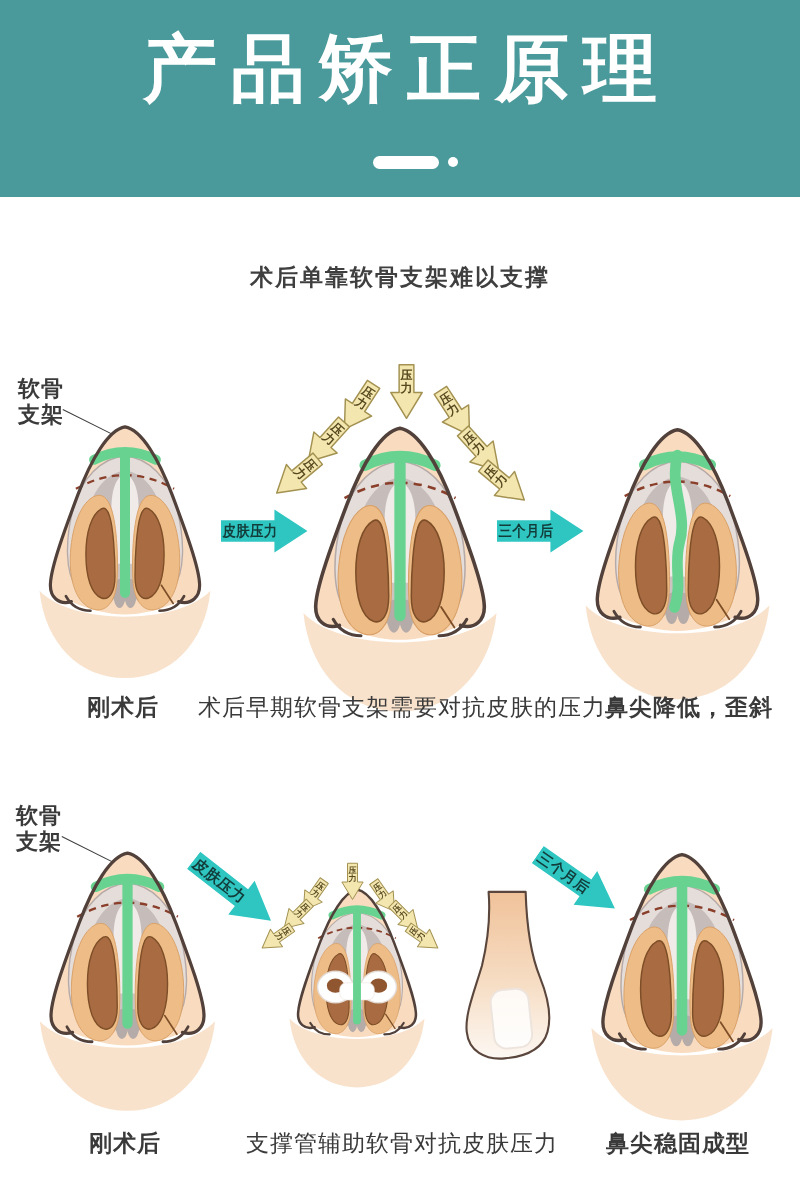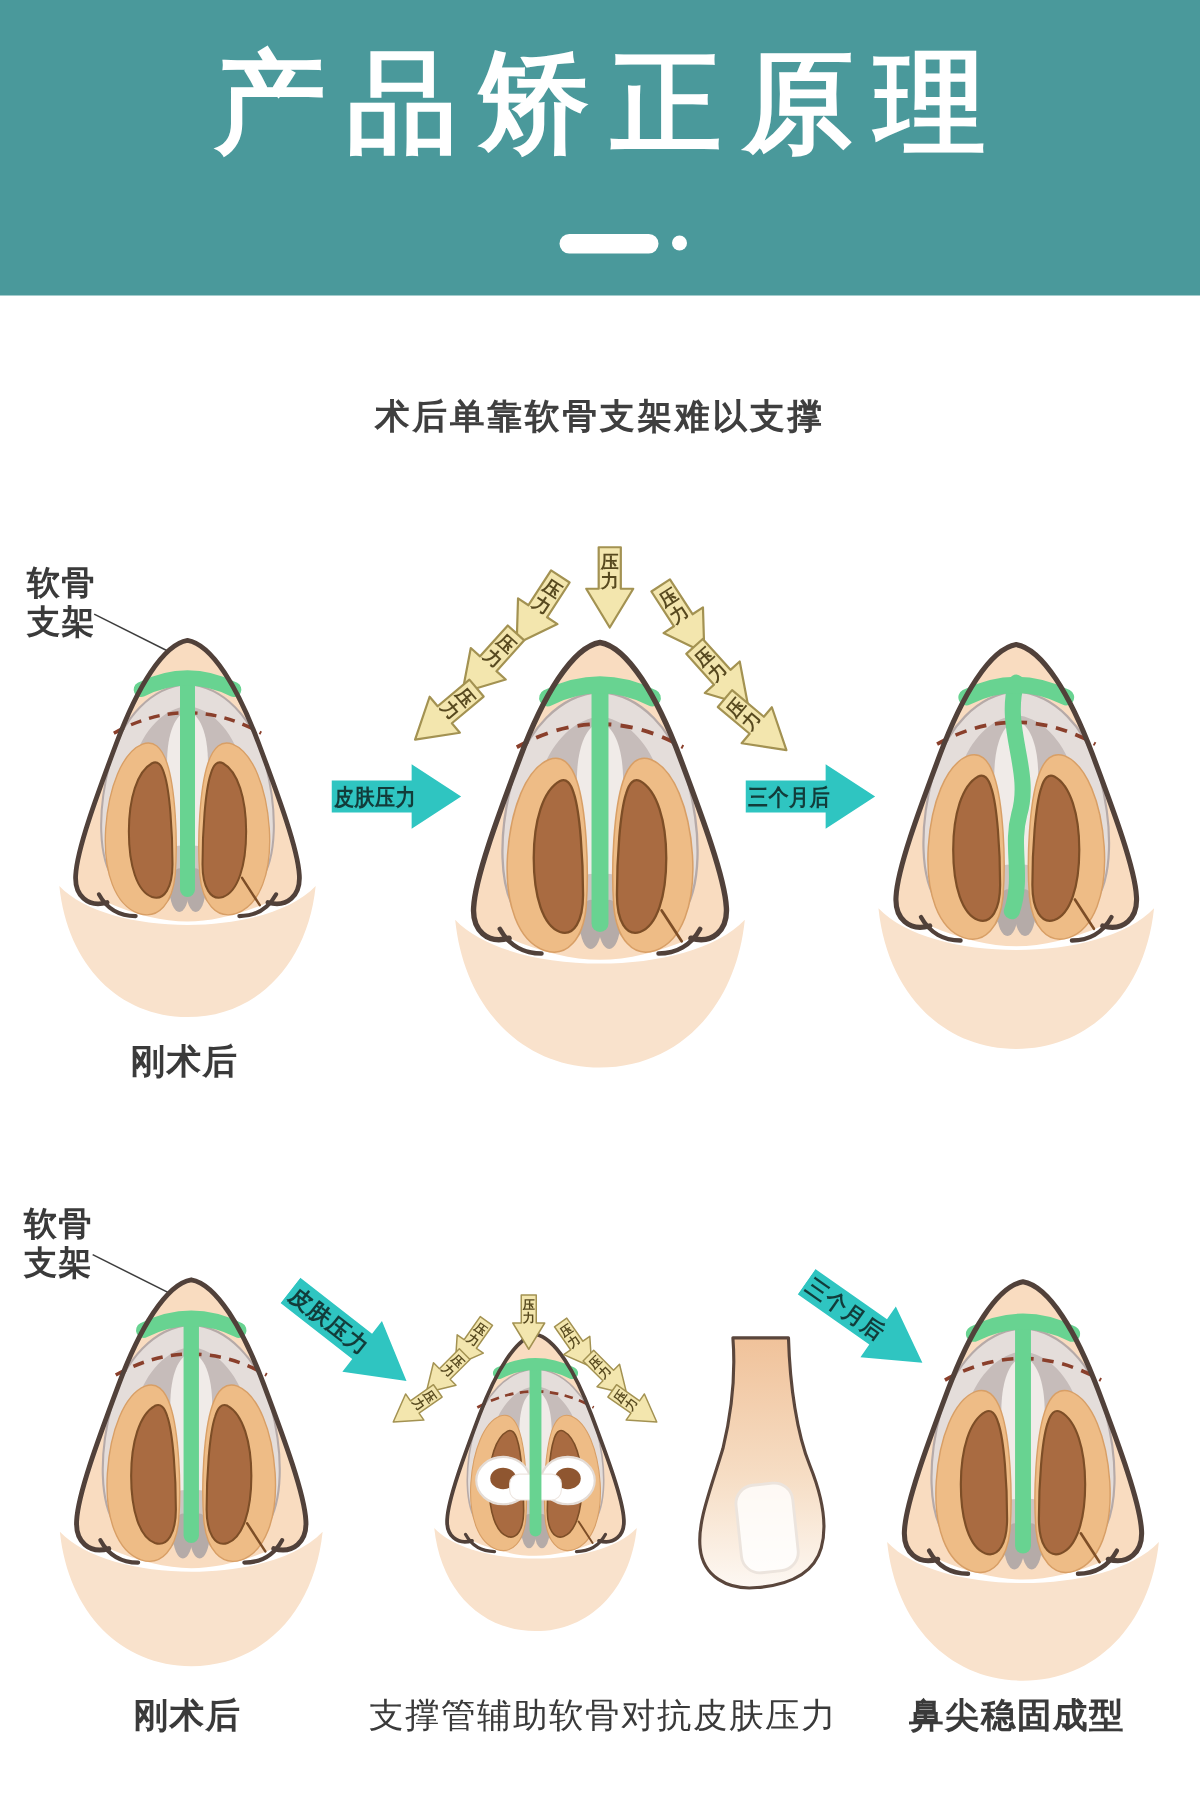--- a/index.html
+++ b/index.html
@@ -199,20 +199,22 @@
       <div class="abs" style="left: 485.5px; top: 453.5px; width: 37px; height: 59px; transform: rotate(-50deg);">
         <svg viewBox="0 0 40 64" width="100%" height="100%">
     <path d="M12,2 L28,2 L28,32 L37,32 L20,60 L3,32 L12,32 Z" fill="#f3e6ae" stroke="#a39252" stroke-width="1.6" stroke-linejoin="round"></path>
     <text x="20" y="17" text-anchor="middle" font-size="13" font-weight="bold" fill="#57491f">压</text>
     <text x="20" y="31" text-anchor="middle" font-size="13" font-weight="bold" fill="#57491f">力</text>
   </svg>
       </div>
     </div>
 
   <div class="caption bold" style="left:123px;top:692px;">刚术后</div>
+  <div class="caption mid" style="left:402px;top:692px;">术后早期软骨支架需要对抗皮肤的压力</div>
+  <div class="caption bold" style="left:689px;top:692px;">鼻尖降低，歪斜</div>
 
   <div class="cart-label" style="left:16px;top:803px;">
     <div>软骨</div>
     <div>支架</div>
   </div>
   <div class="pointer-line" style="left:62px;top:836px;width:74px;transform:rotate(26.6deg);"></div>
 
   <div class="abs" id="nose-r2-a" style="left:25px;top:842px;width:205px;height:280px;">
       <svg viewBox="0 0 220 300" width="100%" height="100%" preserveAspectRatio="none">
         <path d="M16,192 C52,230 168,230 204,192 C198,250 160,288 110,288 C60,288 22,250 16,192 Z" fill="#f9e2cc"></path>

